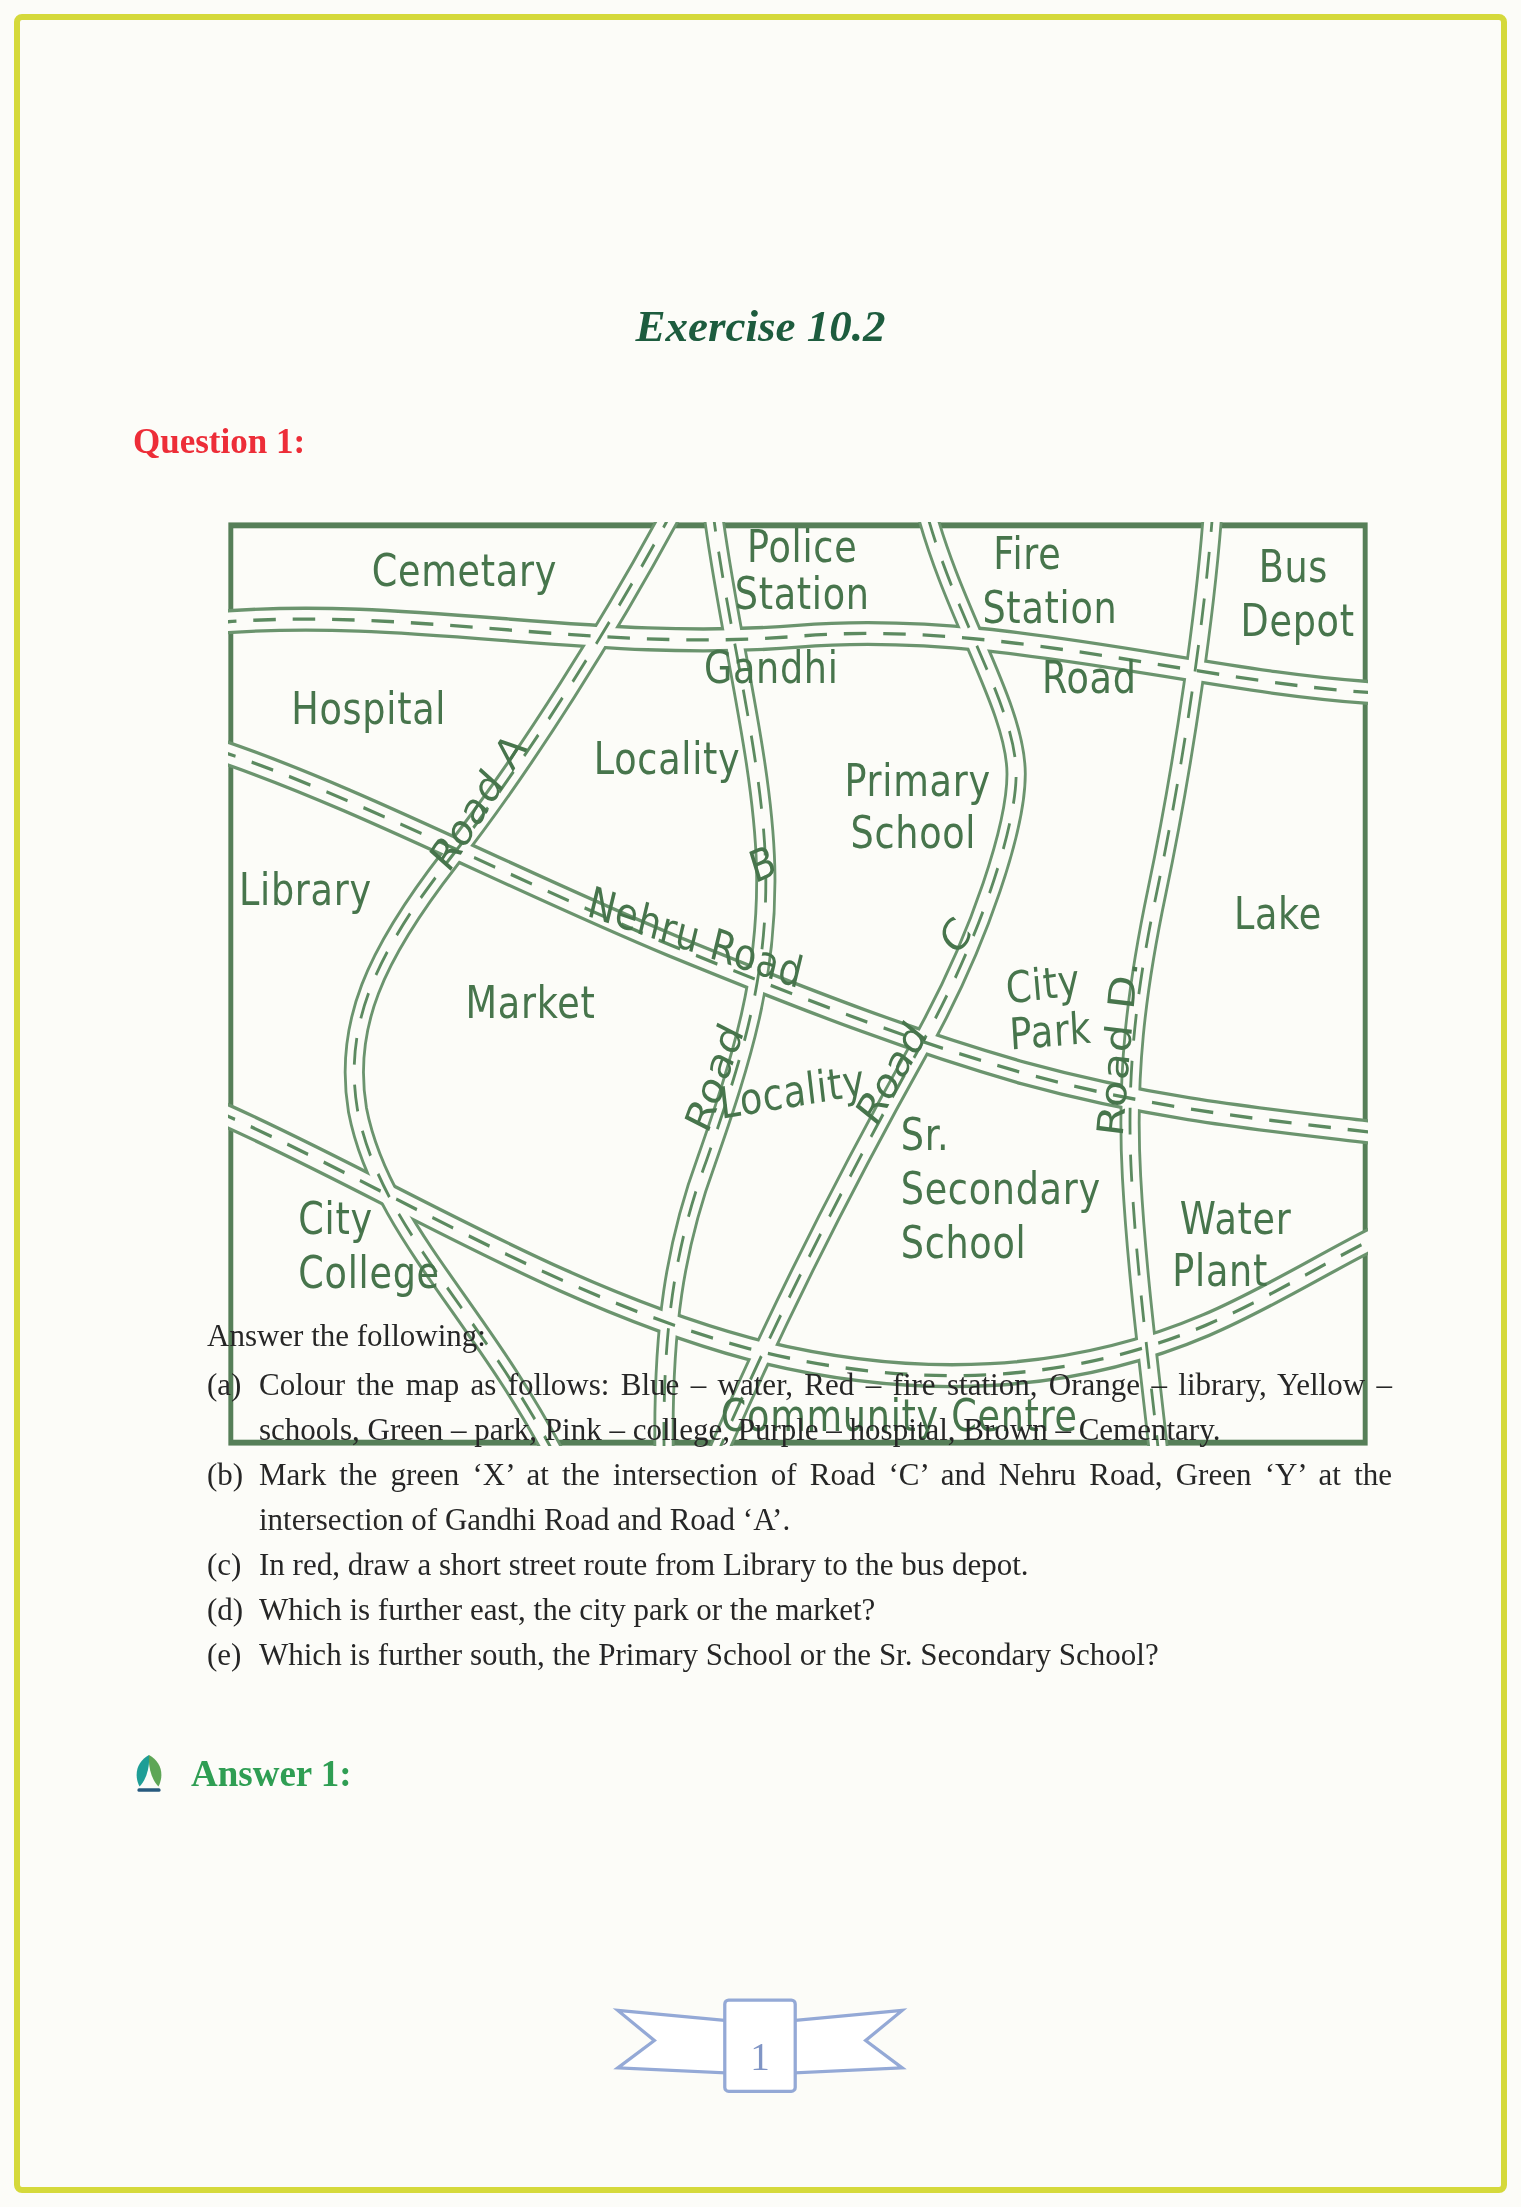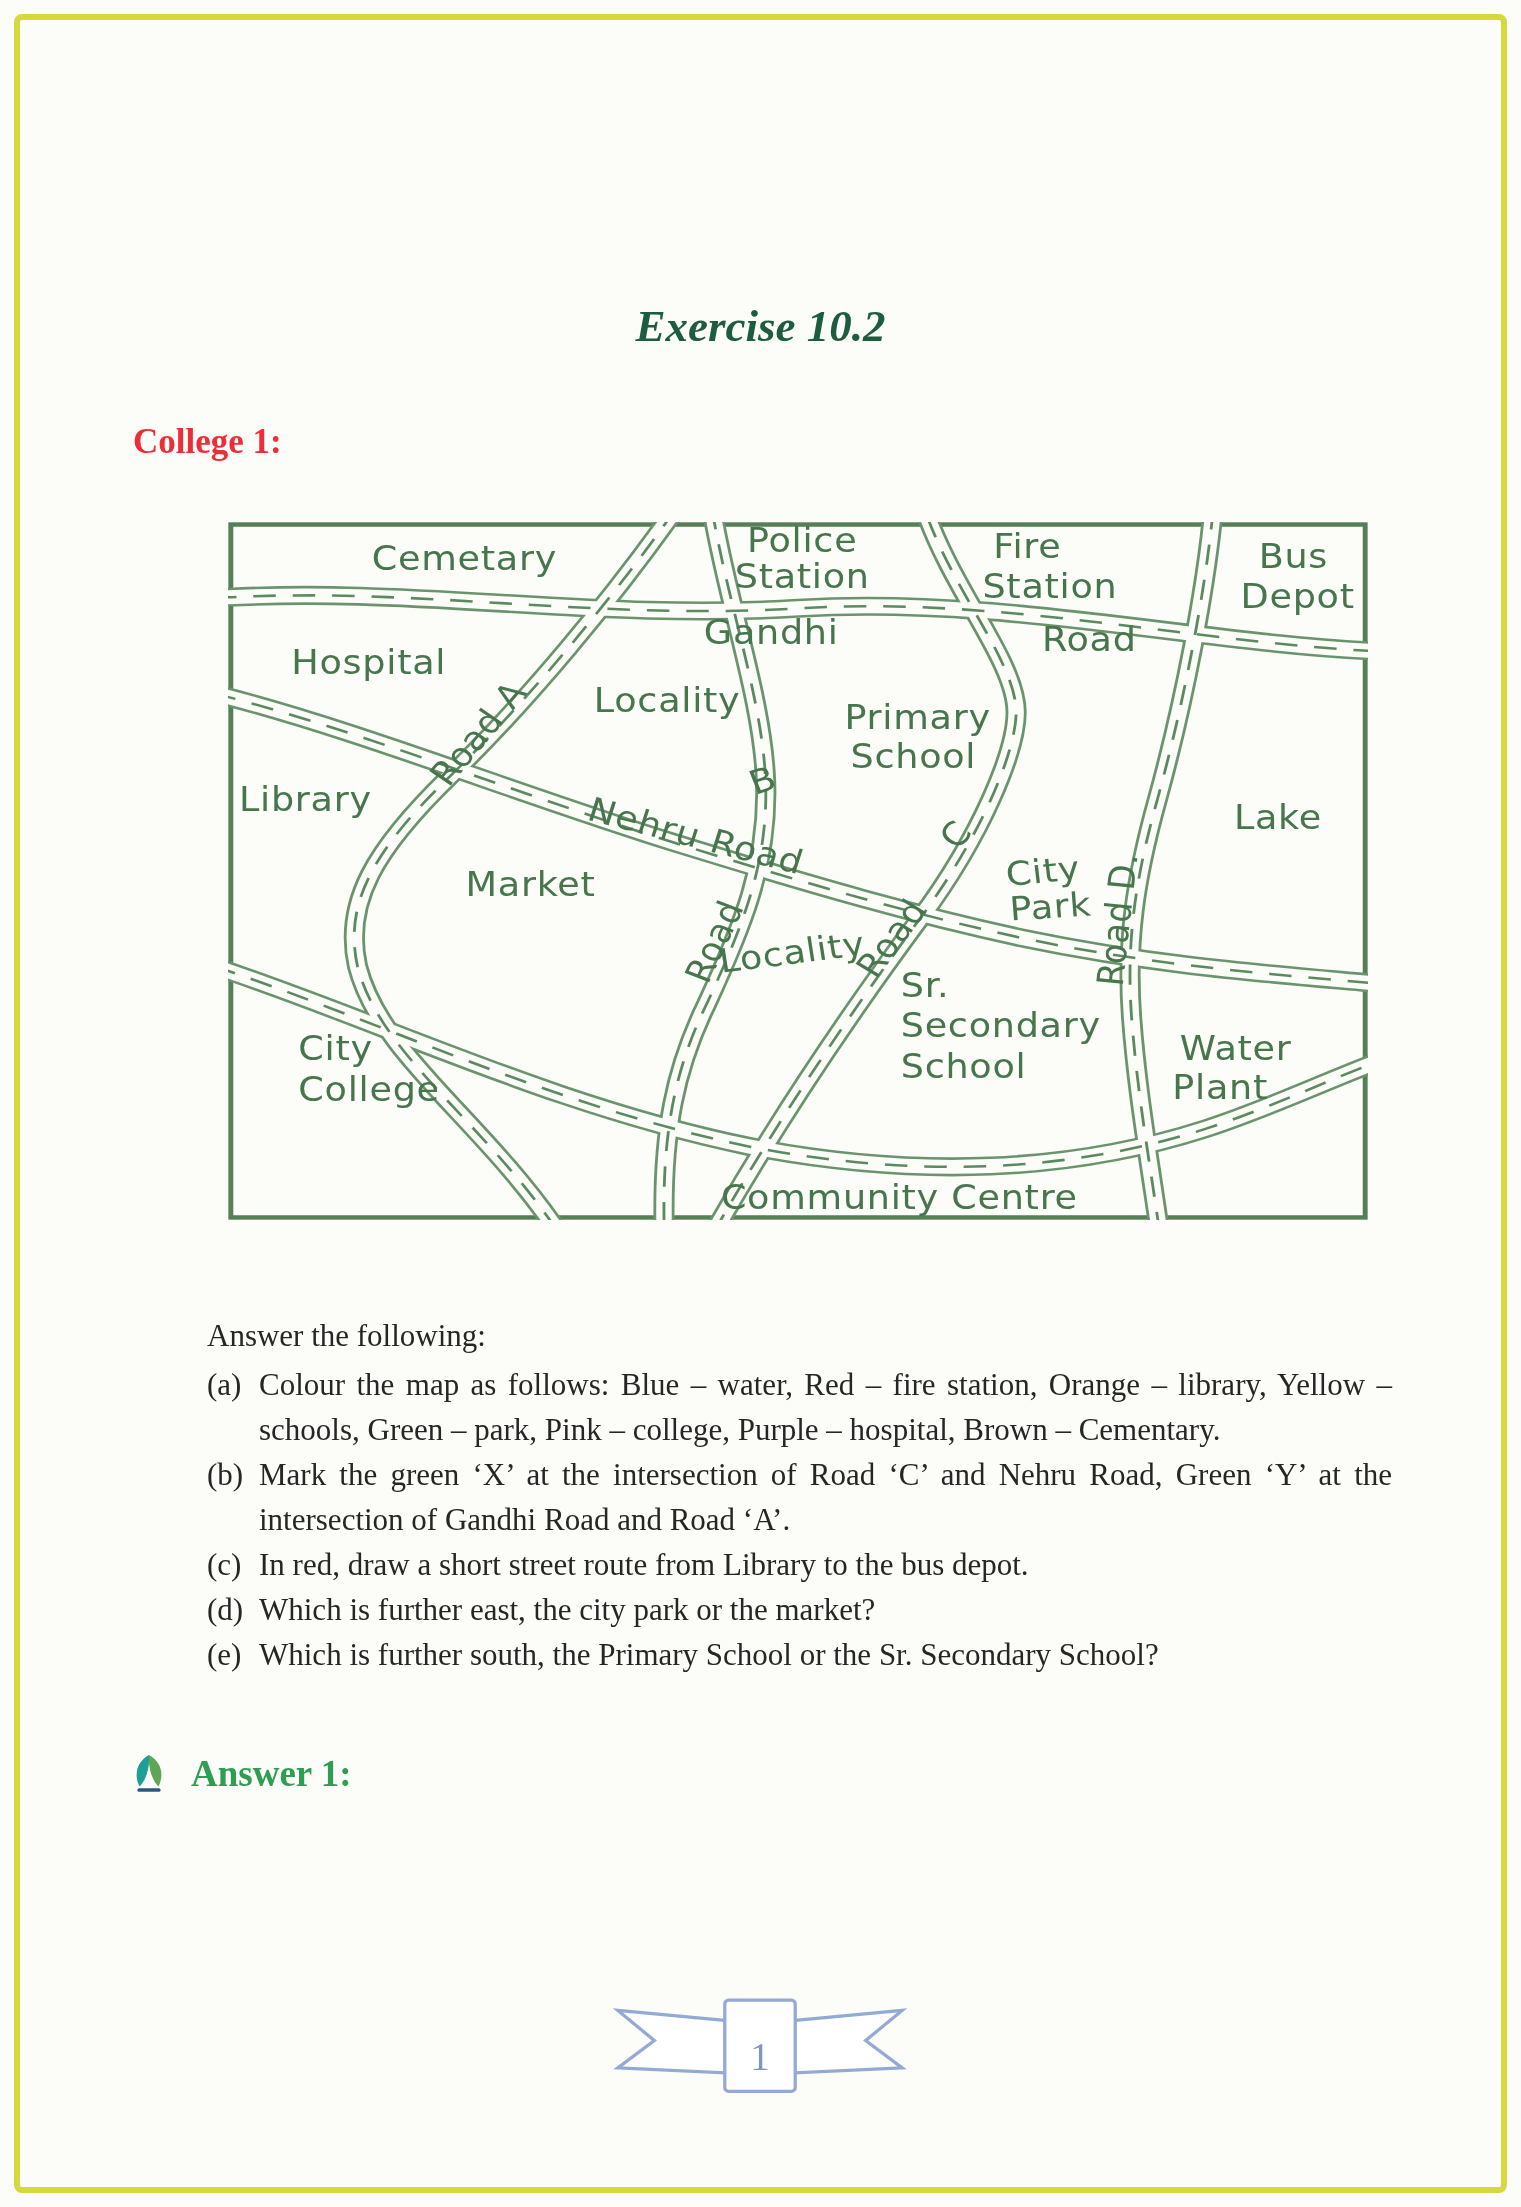--- a/index.html
+++ b/index.html
@@ -24,21 +24,21 @@
   }
   .q-heading {
     position:absolute; left:133px; top:422px;
     font-size:35px; font-weight:bold; color:#ed2d38;
   }
   .intro {
     position:absolute; left:133px; top:472px;
     font-size:31px;
   }
   .map-wrap {
-    position:absolute; left:228px; top:522px; width:1140px; height:698px;
+    position:absolute; left:228px; top:522px; width:1140px; height:924px;
   }
   .map { width:100%; height:100%; display:block; }
   .map-border { fill:#fcfcf8; stroke:#567f58; stroke-width:3.5; }
   .road-casing path { fill:none; stroke:#6b946e; stroke-width:15; }
   .road-fill path   { fill:none; stroke:#fcfcf8; stroke-width:11; }
   .road-center path { fill:none; stroke:#5c8a60; stroke-width:2; stroke-dasharray:16 12; }
   .map text {
     font-family:"DejaVu Sans", sans-serif;
     font-size:26px; fill:#47754c; letter-spacing:0.5px;
   }
@@ -72,21 +72,21 @@
   }
 </style>
 </head>
 <body>
 
 <div class="page">
   <div class="frame"></div>
 
   <div class="title">Exercise 10.2</div>
 
-  <div class="q-heading">College 1:</div>
+  <div class="q-heading">Question 1:</div>
 
   <div class="map-wrap">
     <svg class="map" viewBox="0 0 810 550" preserveAspectRatio="none">
       <rect class="map-border" x="2" y="2" width="806" height="546"></rect>
 
       <g class="road-casing">
         <path d="M -10,60 C 130,50 260,78 405,68 C 550,58 690,96 820,102"></path>
         <path d="M 318,-10 C 272,62 212,142 158,200 C 104,258 82,300 92,350 C 108,420 180,470 235,560"></path>
         <path d="M 344,-10 C 354,60 380,140 382,205 C 384,270 365,320 340,380 C 318,430 308,480 310,560"></path>
         <path d="M 345,560 C 392,468 448,378 492,312 C 536,246 560,180 560,150 C 560,110 515,55 495,-10"></path>

